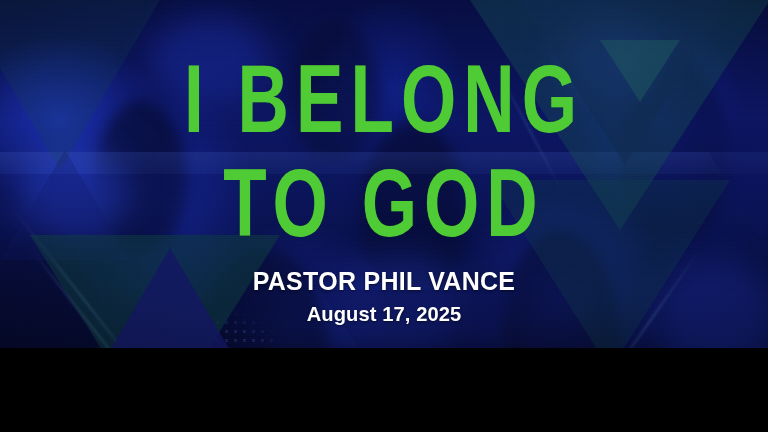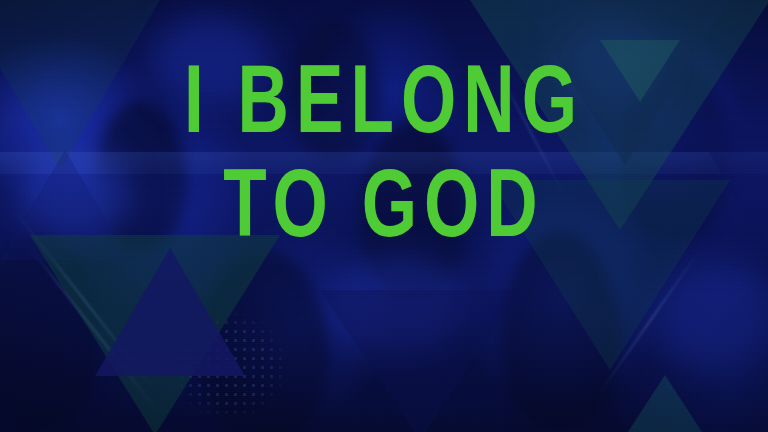--- a/index.html
+++ b/index.html
@@ -1,20 +1,20 @@
 <!DOCTYPE html>
 <html><head>
 <meta charset="utf-8">
 <style>
   html,body{margin:0;padding:0;background:#000;}
   *{box-sizing:border-box;}
 
   .slide{
     position:relative;
-    width:768px;height:432px;
+    width:768px;height:348px;
     overflow:hidden;
     background:#0c4a6e;
     font-family:"Liberation Sans", sans-serif;
   }
 
   
   .bg-base{
     position:absolute;inset:0;
     background:
       radial-gradient(ellipse 150px 120px at 60px 120px, rgba(40,70,230,.85), rgba(40,70,230,0) 70%),
@@ -214,15 +214,19 @@
   <div class="grain"></div>
   <div class="vignette"></div>
 
   <div class="content">
 
     <div class="title-block">
       <div class="title-line l1">I BELONG</div>
       <div class="title-line l2">TO GOD</div>
     </div>
 
+    <div class="lower">
+      <div class="speaker">PASTOR PHIL VANCE</div>
+      <div class="date">August 17, 2025</div>
+    </div>
 
   </div>
 </div>
 
 </body></html>

